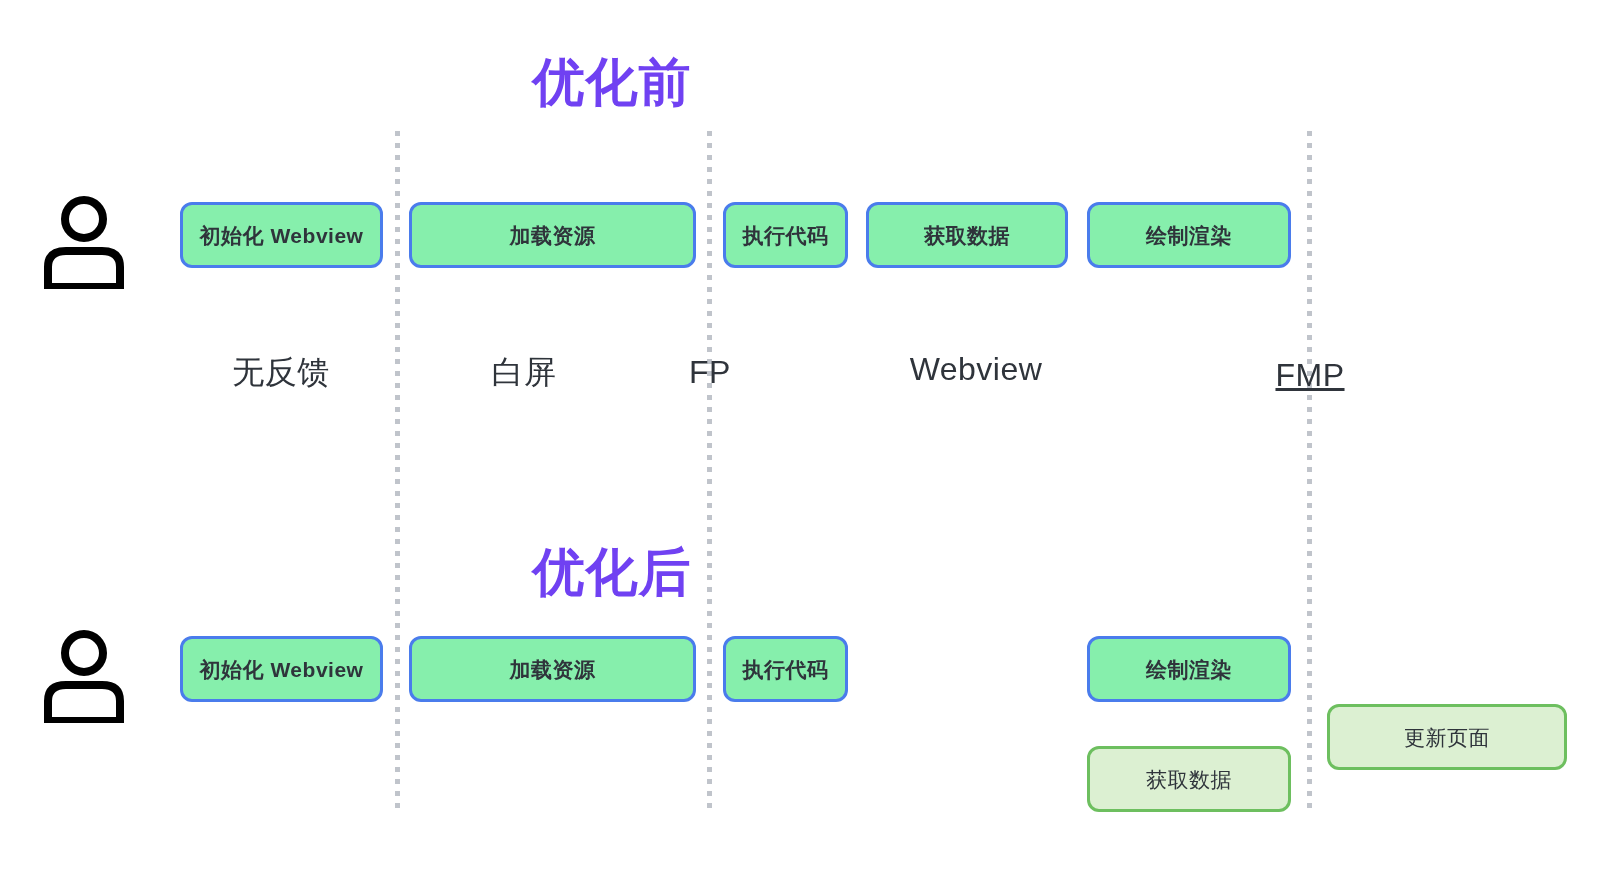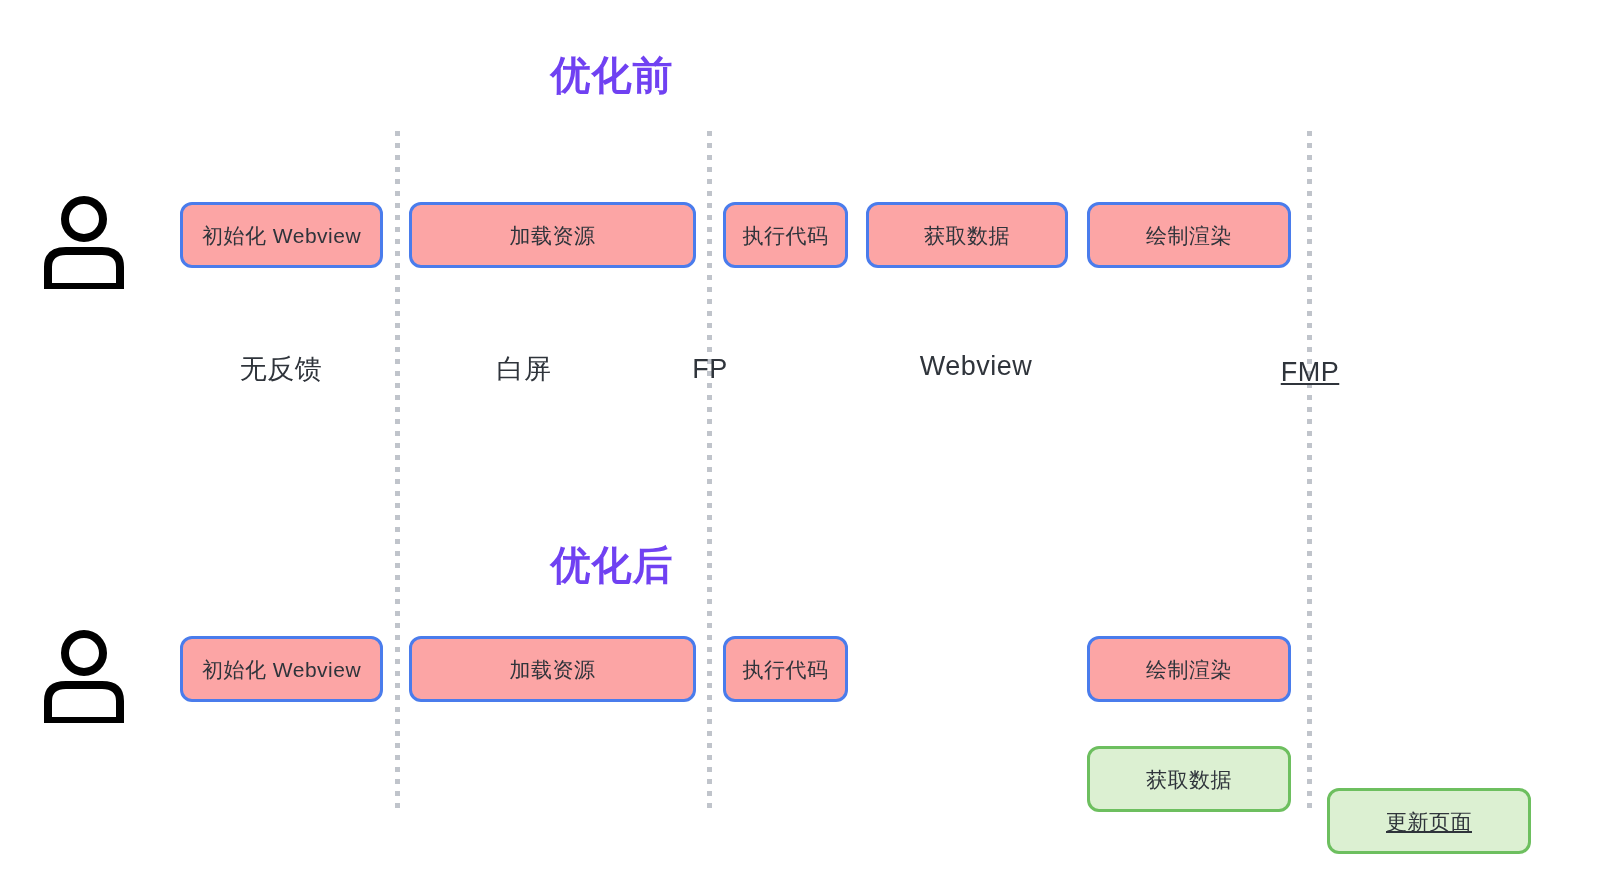--- a/index.html
+++ b/index.html
@@ -20,21 +20,21 @@
     position: absolute;
     left: 0;
     top: 0;
     width: 1606px;
     height: 874px;
   }
 
   
   .section-title {
     position: absolute;
-    font-size: 40px;
+    font-size: 52px;
     font-weight: bold;
     color: #7041f2;
     letter-spacing: 1px;
     white-space: nowrap;
     transform: translateX(-50%);
   }
   #title-before { left: 612px; top: 48px; }
   #title-after  { left: 612px; top: 538px; }
 
   
@@ -59,32 +59,33 @@
     display: flex;
     align-items: center;
     justify-content: center;
     font-size: 21px;
     line-height: 1;
     white-space: nowrap;
     color: #2f343b;
     letter-spacing: 0.5px;
   }
   .pbox.blue {
-    background: #fca5a5;
+    background: #86efac;
     border: 3px solid #4a7cec;
+    font-weight: bold;
   }
   .pbox.green {
     background: #dcf0d2;
     border: 3px solid #6dbf5f;
   }
 
   
   .phase-label {
     position: absolute;
-    font-size: 27px;
+    font-size: 32px;
     color: #2f343b;
     white-space: nowrap;
     transform: translateX(-50%);
     letter-spacing: 0.5px;
   }
 </style>
 </head>
 <body>
 
 <div id="canvas">
@@ -119,15 +120,15 @@
     <circle cx="42" cy="26" r="19" fill="none" stroke="#000000" stroke-width="8"></circle>
     <path d="M6 94 L6 74 Q6 58 24 58 L60 58 Q78 58 78 74 L78 94" fill="none" stroke="#000000" stroke-width="8" stroke-linejoin="round"></path>
     <line x1="2" y1="94" x2="82" y2="94" stroke="#000000" stroke-width="8" stroke-linecap="butt"></line>
   </svg>
 
   <div class="pbox blue" id="b-after-0" style="left: 180px; top: 636px; width: 203px; height: 66px;">初始化 Webview</div>
   <div class="pbox blue" id="b-after-1" style="left: 409px; top: 636px; width: 287px; height: 66px;">加载资源</div>
   <div class="pbox blue" id="b-after-2" style="left: 723px; top: 636px; width: 125px; height: 66px;">执行代码</div>
   <div class="pbox blue" id="b-after-3" style="left: 1087px; top: 636px; width: 204px; height: 66px;">绘制渲染</div>
   <div class="pbox green" id="b-after-4" style="left: 1087px; top: 746px; width: 204px; height: 66px;">获取数据</div>
-  <div class="pbox green" id="b-after-5" style="left: 1327px; top: 788px; width: 204px; height: 66px; text-decoration: underline;">更新页面</div>
+  <div class="pbox green" id="b-after-5" style="left: 1327px; top: 704px; width: 240px; height: 66px;">更新页面</div>
 
 </div>
 
 </body></html>

